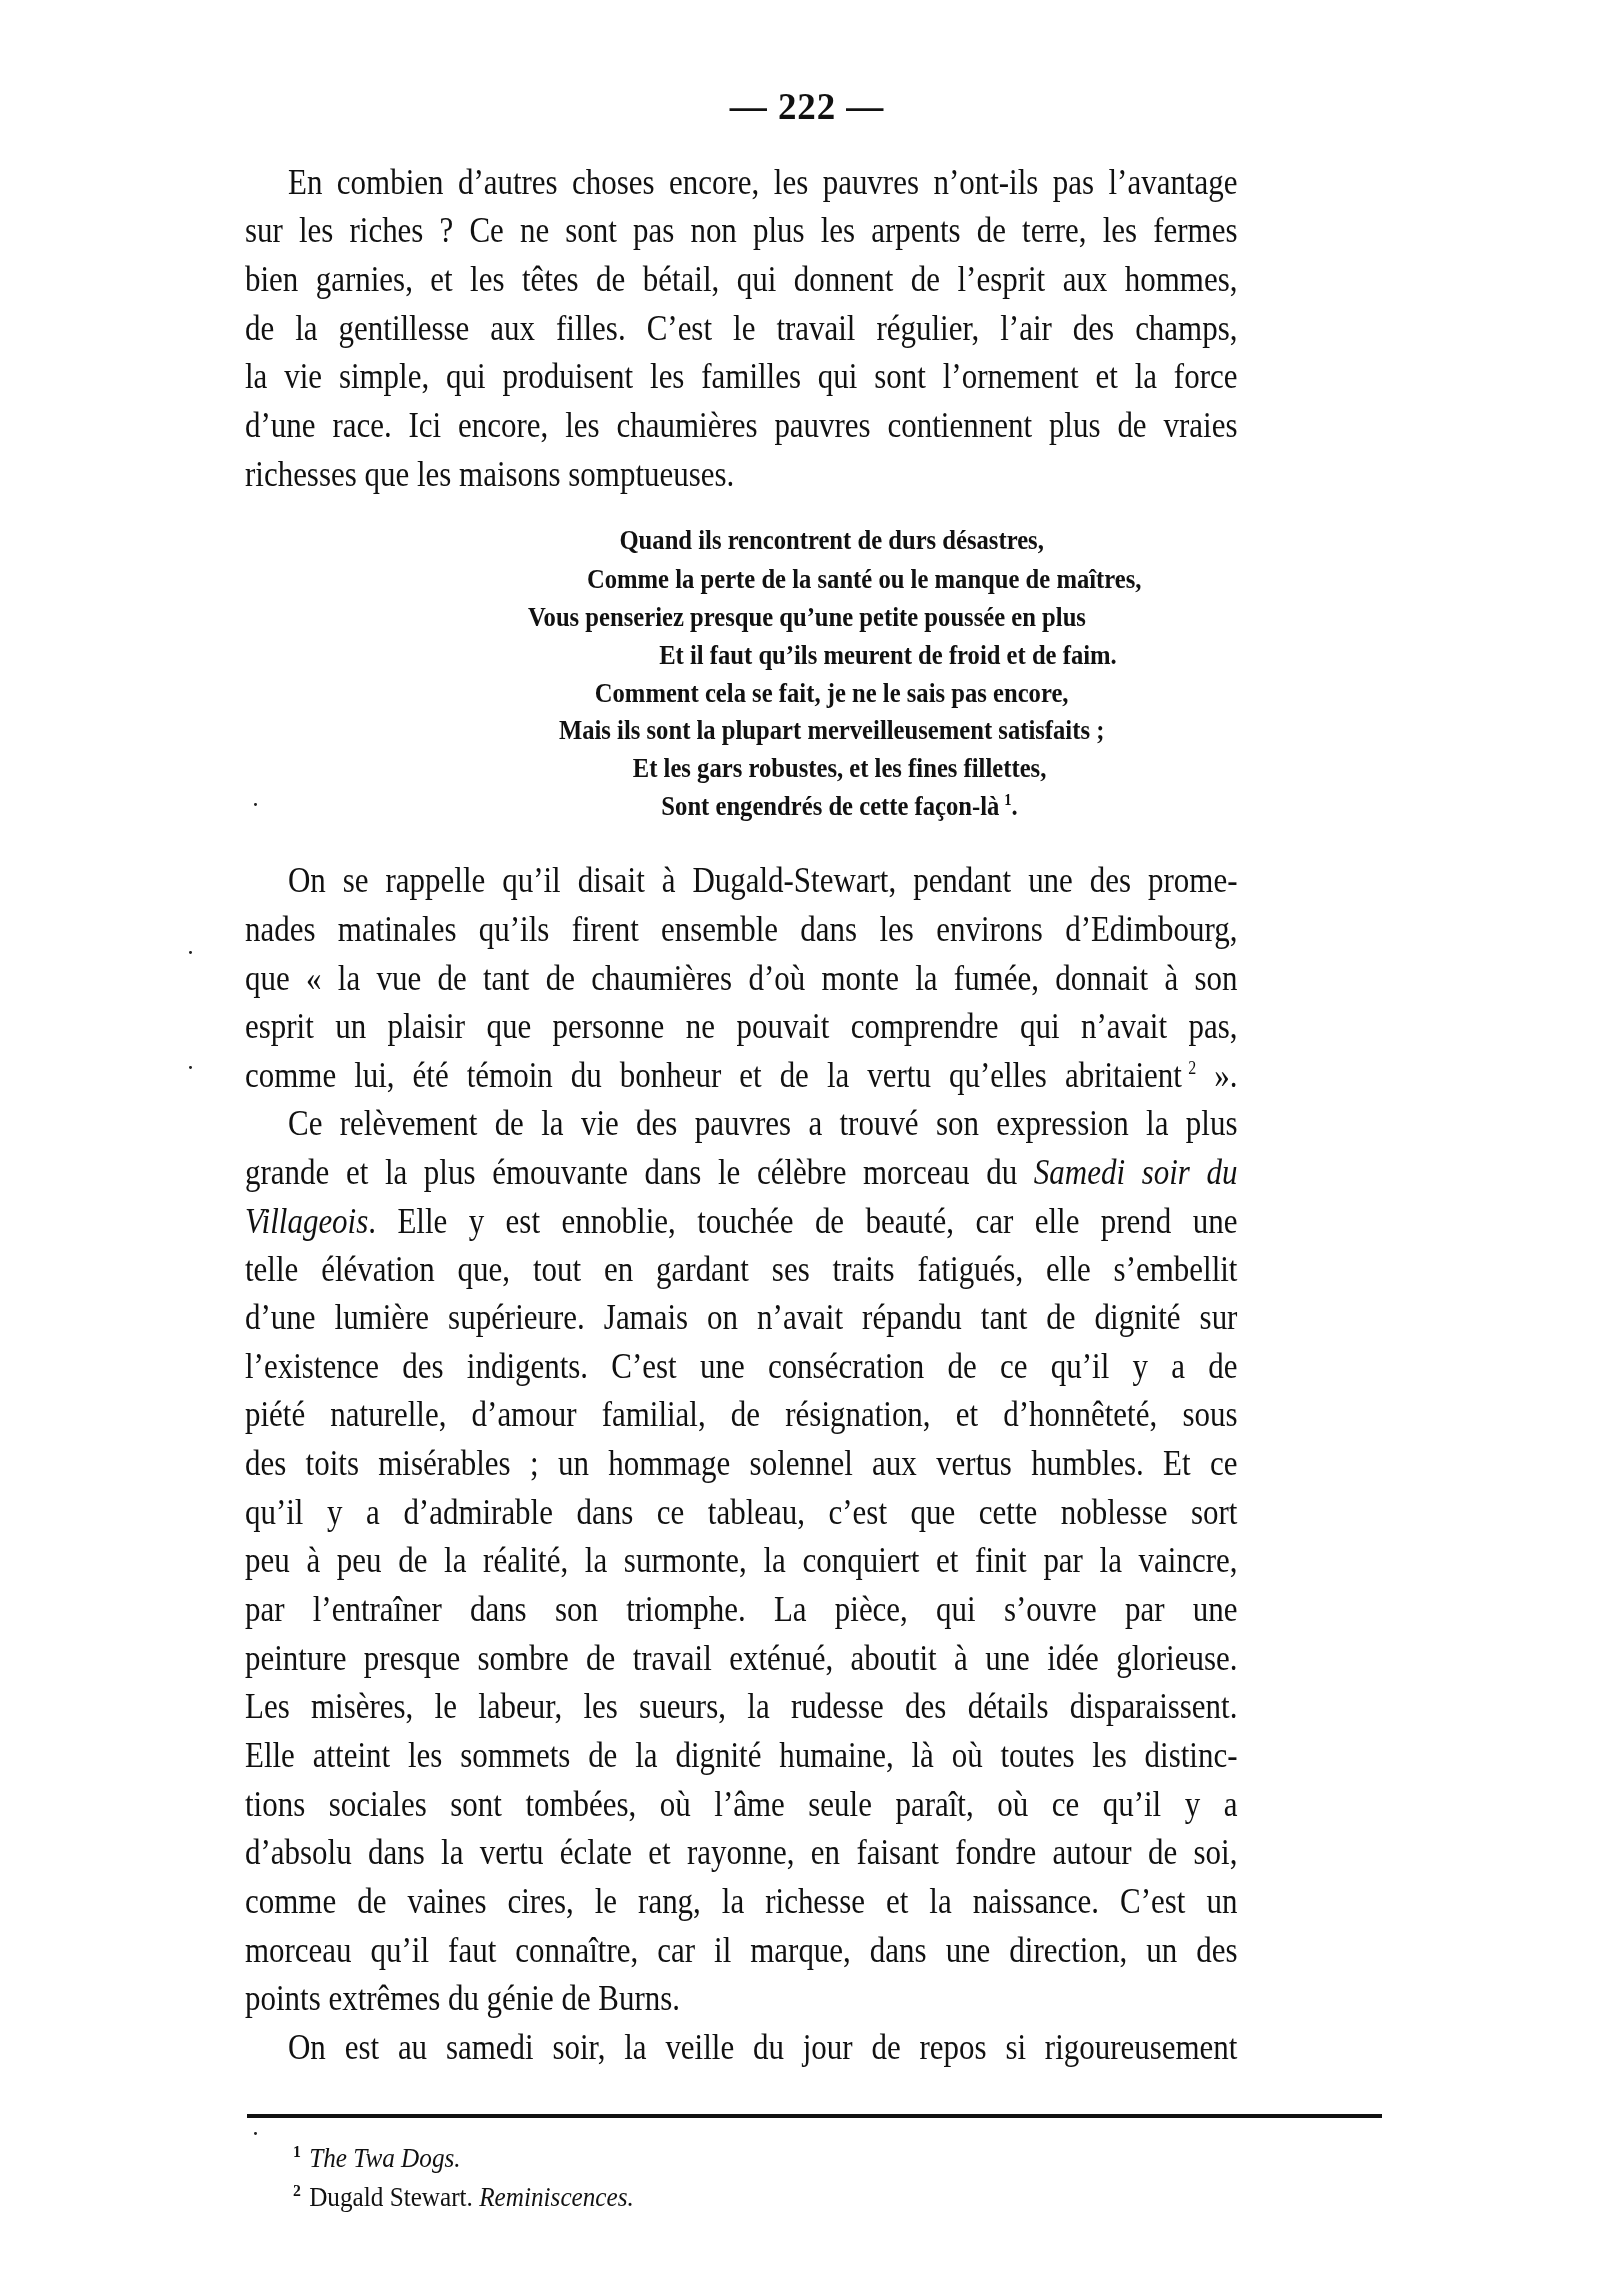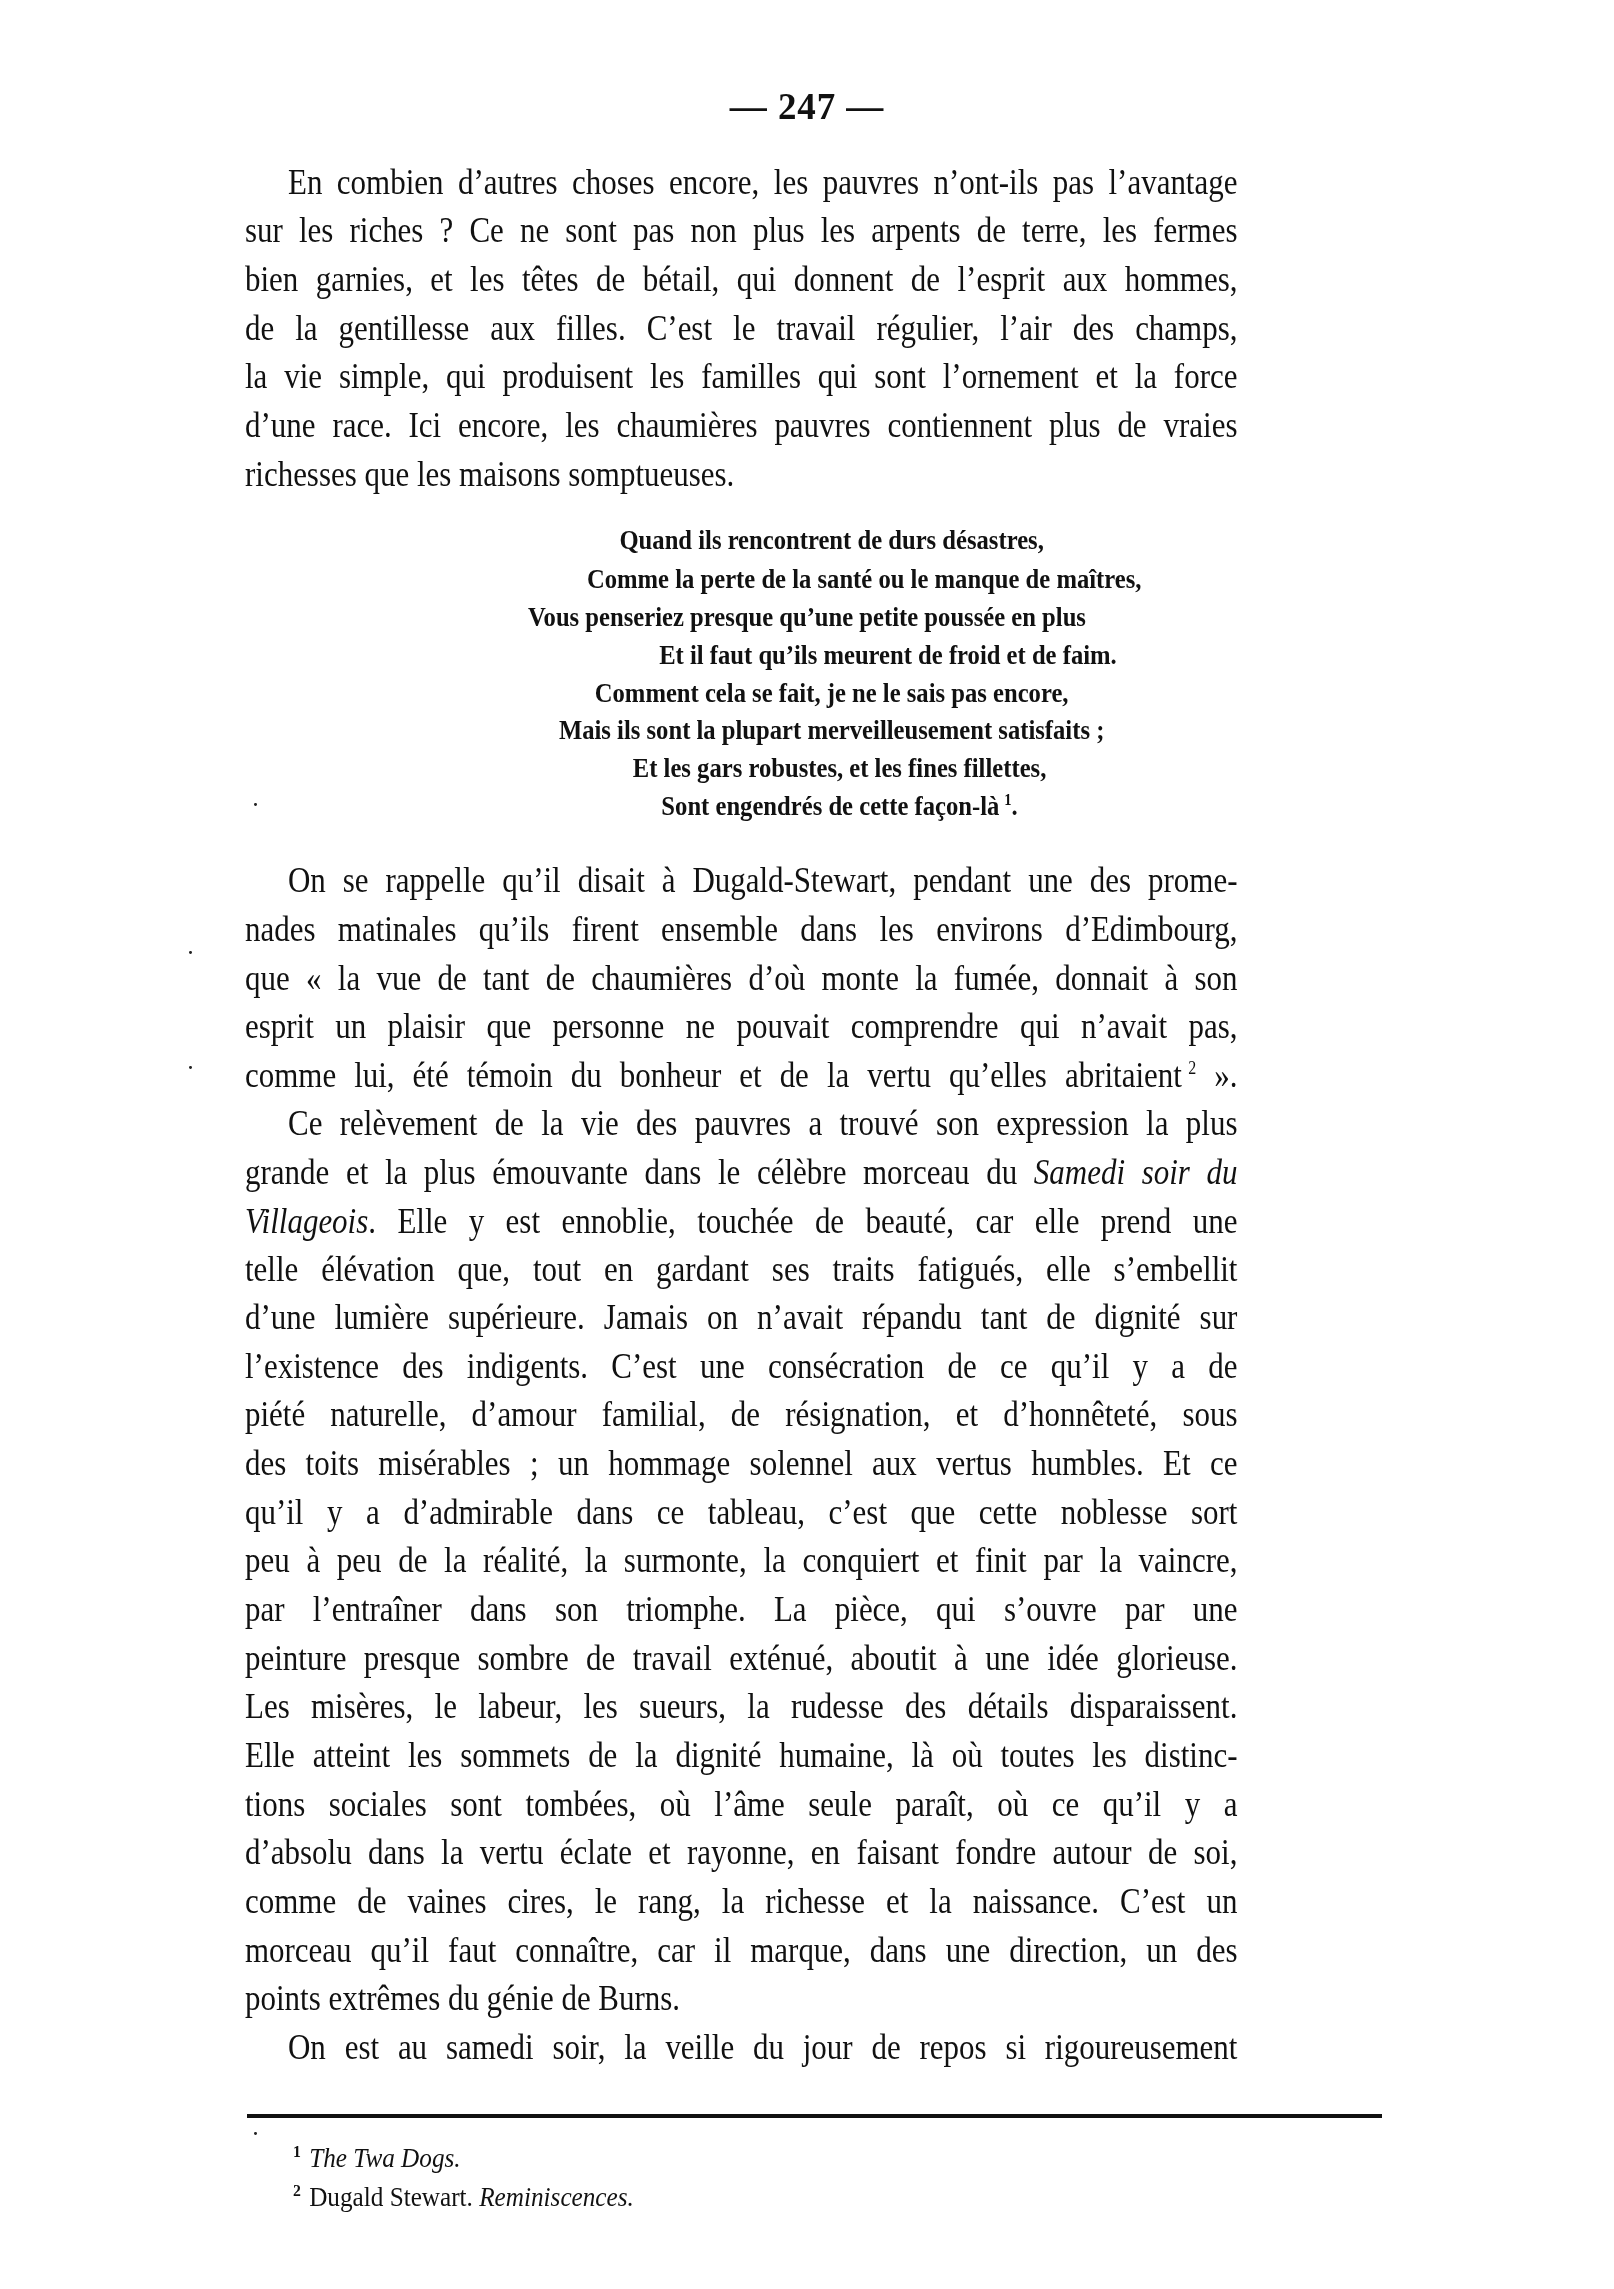--- a/index.html
+++ b/index.html
@@ -16,21 +16,21 @@
     .note { position: absolute; left: 293px; font-size: 28px; white-space: nowrap; transform: scaleX(0.9); transform-origin: left top; }
     .note sup { font-size: 17.5px; font-weight: bold; margin-right: 9.2px; }
     .speck { position: absolute; width: 2.8px; height: 2.8px; background: #222; border-radius: 50%; }
     em { font-style: italic; }
   </style>
 </head>
 <body>
 
 <div class="page serif">
 
-  <div class="folio">— 247 —</div>
+  <div class="folio">— 222 —</div>
 
   <div>
     <div class="line indent" style="top:164px">En combien d’autres choses encore, les pauvres n’ont-ils pas l’avantage</div>
     <div class="line" style="top:212px">sur les riches ? Ce ne sont pas non plus les arpents de terre, les fermes</div>
     <div class="line" style="top:261px">bien garnies, et les têtes de bétail, qui donnent de l’esprit aux hommes,</div>
     <div class="line" style="top:310px">de la gentillesse aux filles. C’est le travail régulier, l’air des champs,</div>
     <div class="line" style="top:358px">la vie simple, qui produisent les familles qui sont l’ornement et la force</div>
     <div class="line" style="top:407px">d’une race. Ici encore, les chaumières pauvres contiennent plus de vraies</div>
     <div class="line last" style="top:456px">richesses que les maisons somptueuses.</div>
   </div>

